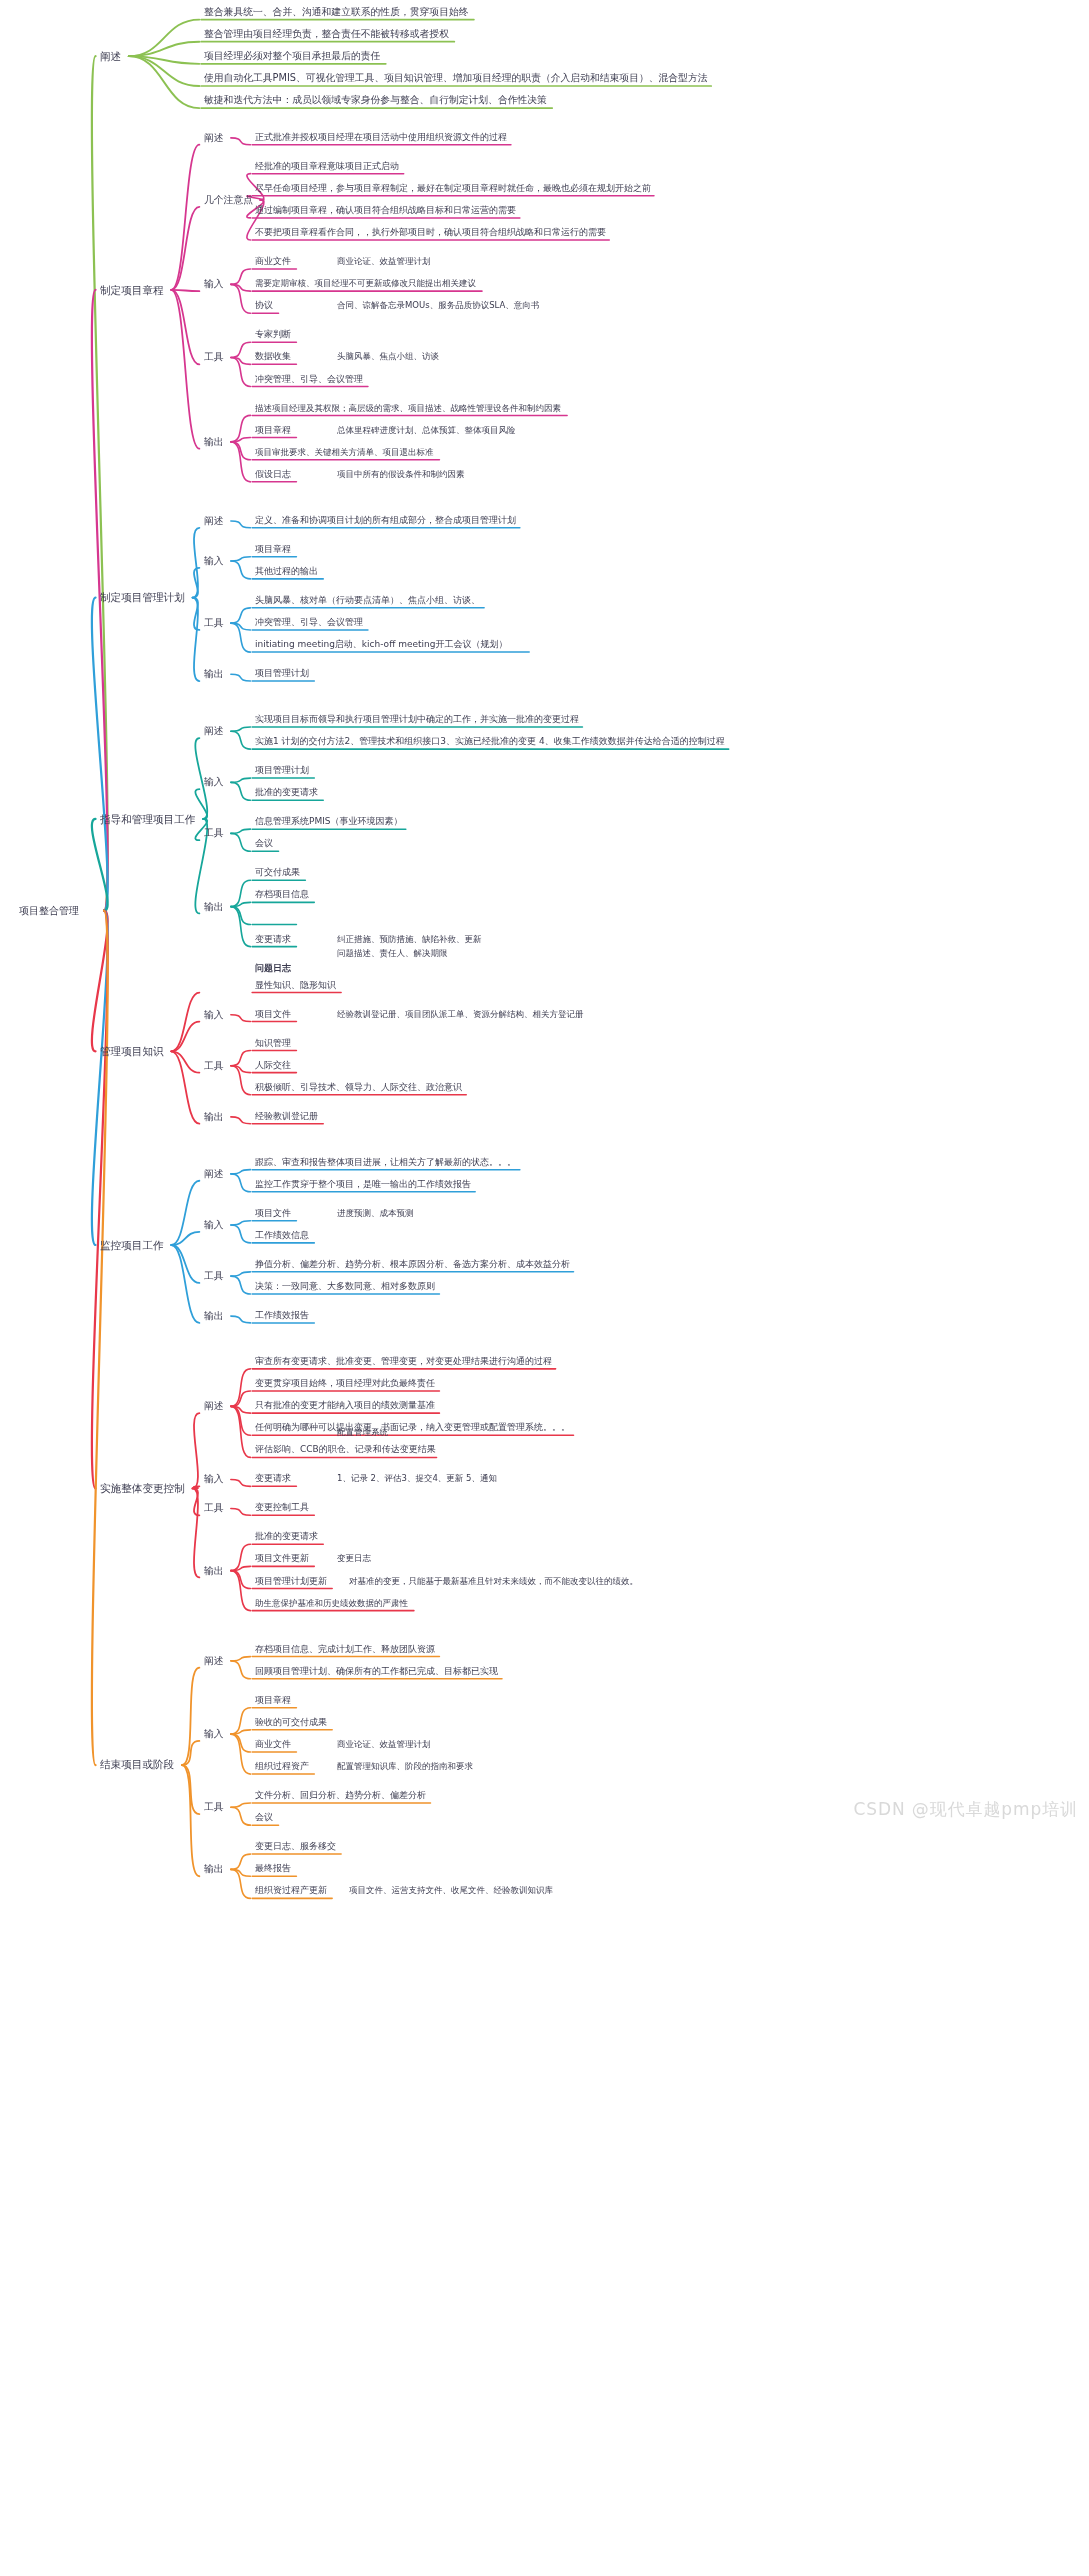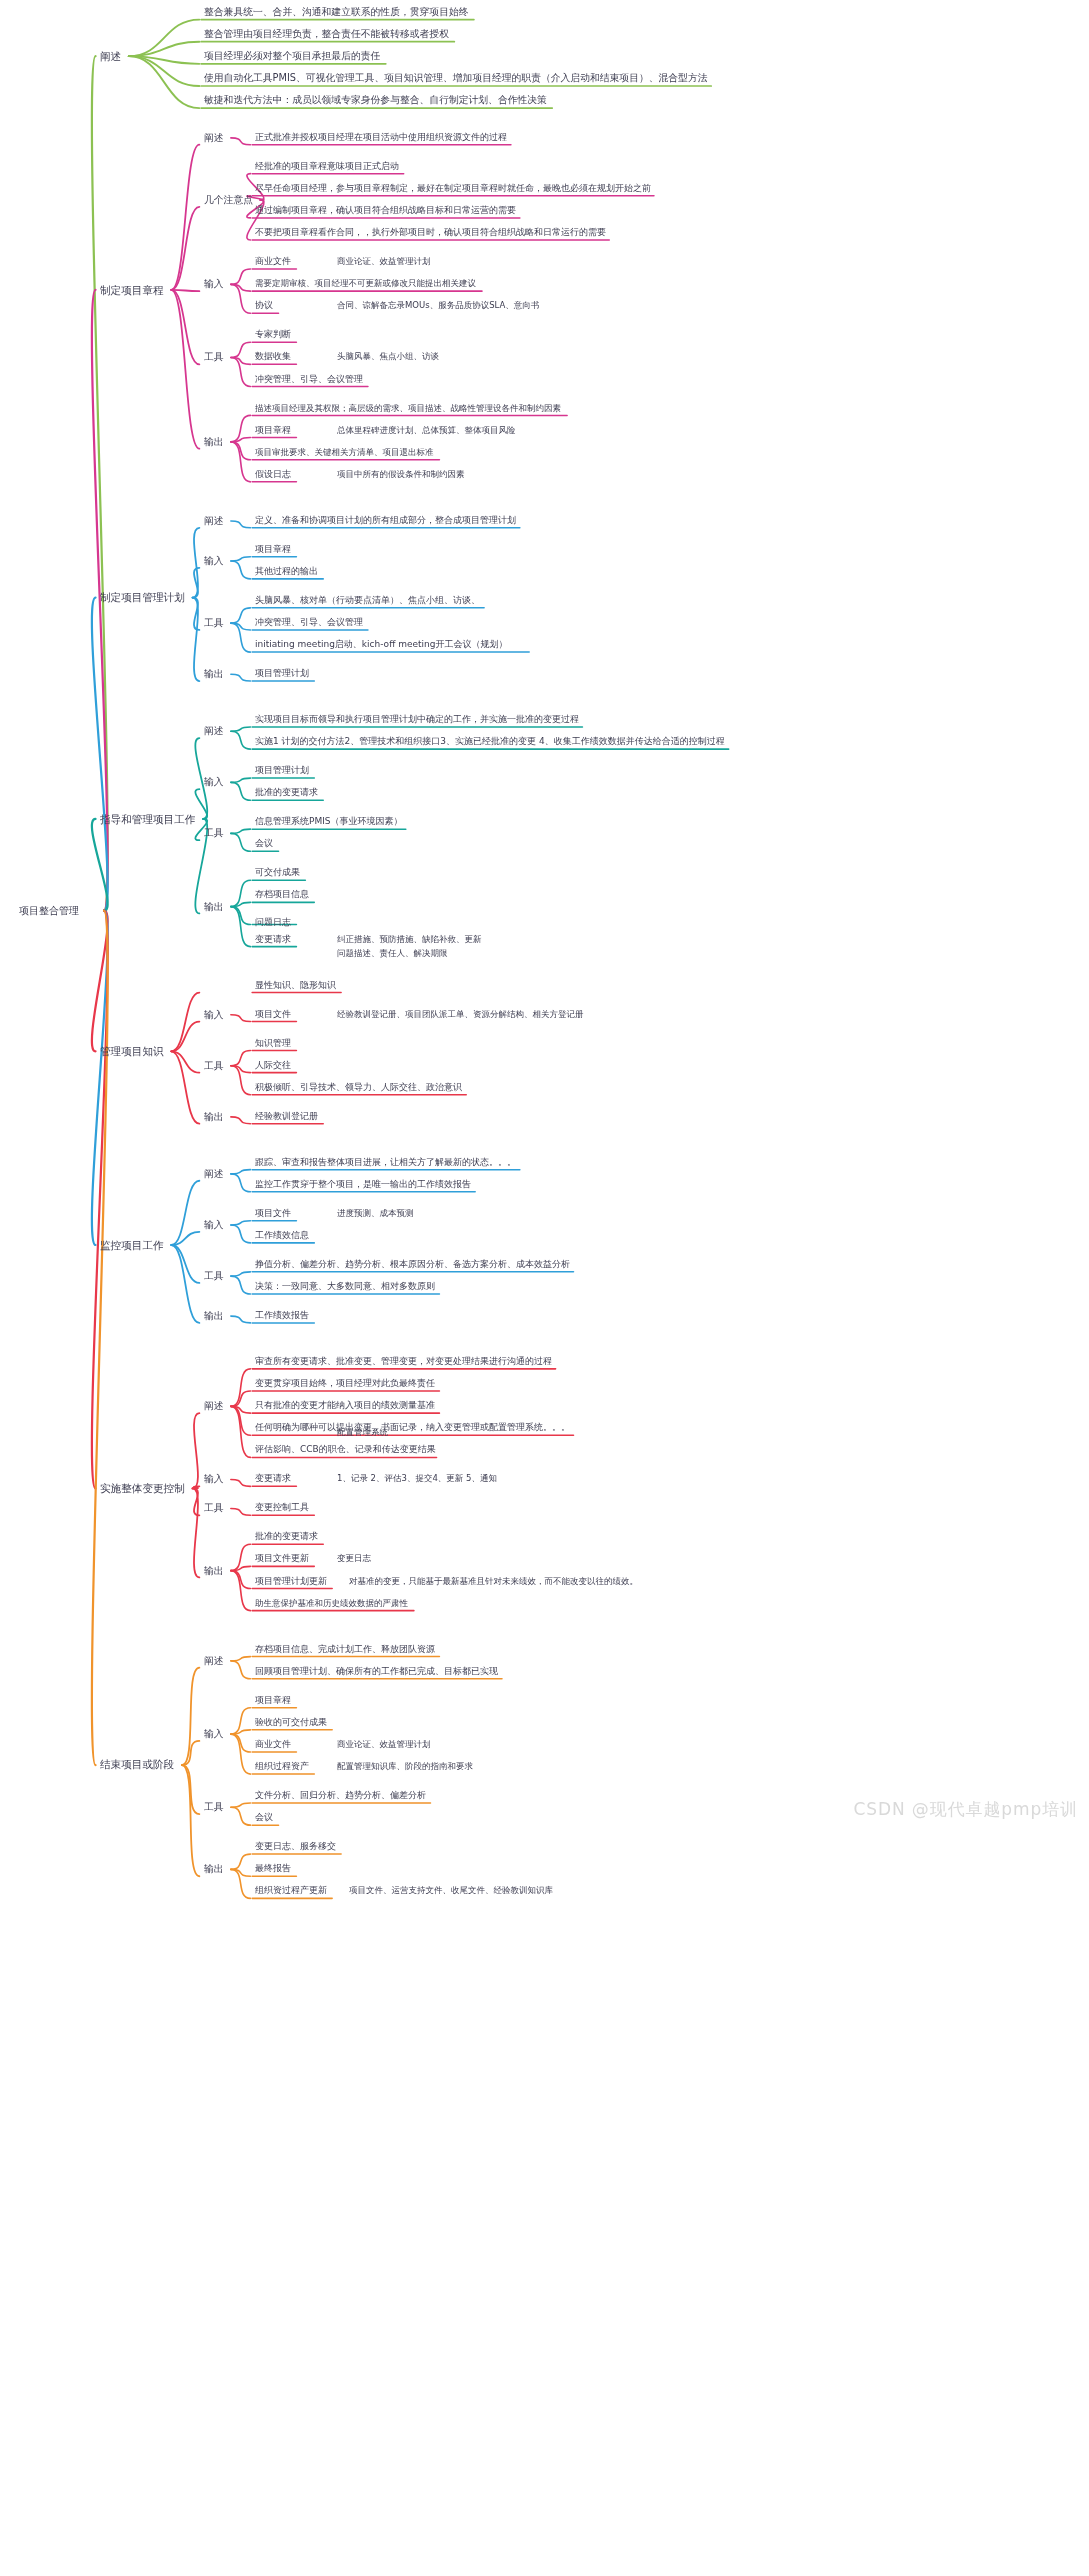--- a/index.html
+++ b/index.html
@@ -255,21 +255,21 @@
       <div class="node l3" style="left: 255px; top: 737px;">实施1 计划的交付方法2、管理技术和组织接口3、实施已经批准的变更 4、收集工作绩效数据并传达给合适的控制过程</div>
       <div class="node l2" style="left: 204px; top: 726px;">阐述</div>
       <div class="node l3" style="left: 255px; top: 766px;">项目管理计划</div>
       <div class="node l3" style="left: 255px; top: 788px;">批准的变更请求</div>
       <div class="node l2" style="left: 204px; top: 777px;">输入</div>
       <div class="node l3" style="left: 255px; top: 817px;">信息管理系统PMIS（事业环境因素）</div>
       <div class="node l3" style="left: 255px; top: 839px;">会议</div>
       <div class="node l2" style="left: 204px; top: 828px;">工具</div>
       <div class="node l3" style="left: 255px; top: 868px;">可交付成果</div>
       <div class="node l3" style="left: 255px; top: 890px;">存档项目信息</div>
-      <div class="node l3" style="left: 255px; top: 918px;">问题日志</div>
+      <div class="node l3" style="left: 255px; top: 964px; font-weight: bold;">问题日志</div>
       <div class="node l4" style="left: 337px; top: 913px; margin-top: 36px;">问题描述、责任人、解决期限</div>
       <div class="node l3" style="left: 255px; top: 935px;">变更请求</div>
       <div class="node l4" style="left: 337px; top: 935px;">纠正措施、预防措施、缺陷补救、更新</div>
       <div class="node l2" style="left: 204px; top: 902px;">输出</div>
       <div class="node l1" style="left: 100px; top: 814px;">指导和管理项目工作</div>
       <div class="node l3" style="left: 255px; top: 981px;">显性知识、隐形知识</div>
       <div class="node l3" style="left: 255px; top: 1010px;">项目文件</div>
       <div class="node l4" style="left: 337px; top: 1010px;">经验教训登记册、项目团队派工单、资源分解结构、相关方登记册</div>
       <div class="node l2" style="left: 204px; top: 1010px;">输入</div>
       <div class="node l3" style="left: 255px; top: 1039px;">知识管理</div>

